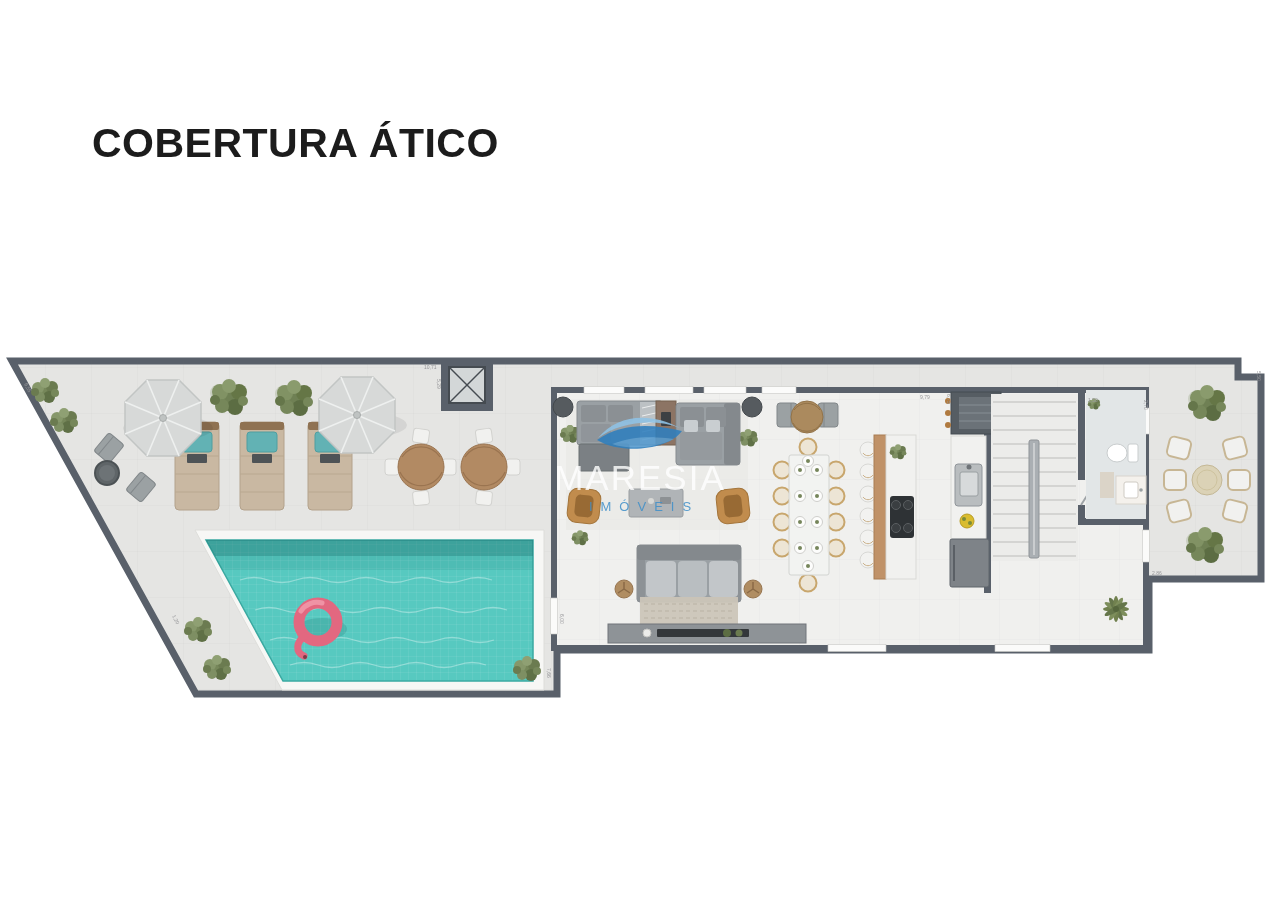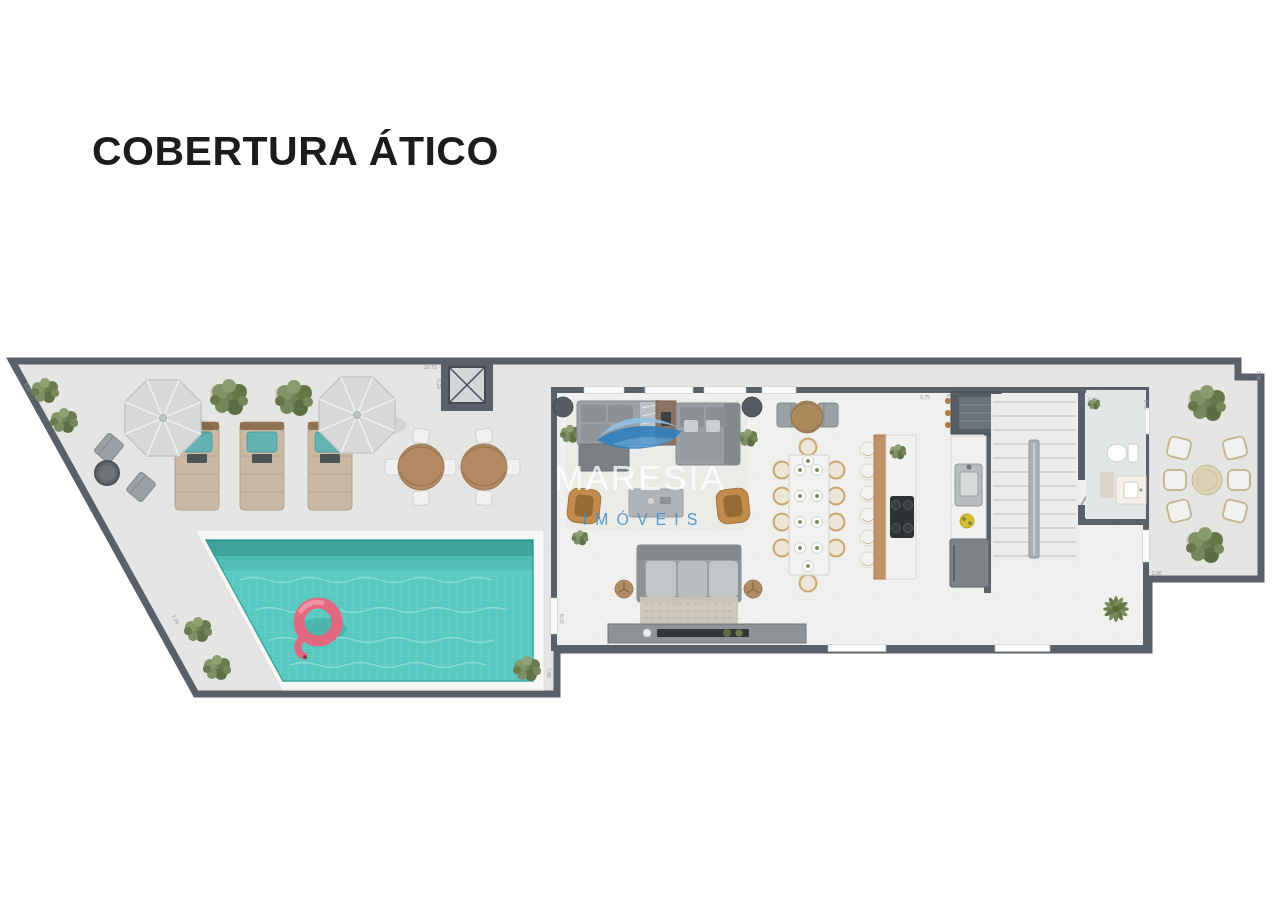--- a/index.html
+++ b/index.html
@@ -1,27 +1,27 @@
 <!DOCTYPE html>
 <html style="--title: #1c1c1c; --wall: #59606a; --deck: #e5e5e3; --indoor: #f0f0ee; --pool: #57c9c0; --coping: #f7f7f5; --umbrella: #d7d9d8; --lounger: #c9b8a2; --pillow: #62b2b4; --wood: #b28a63; --sofa: #9aa0a4; --sofa_dark: #84898d; --armchair: #c18c4d; --chair: #f1f1ef; --green: #76875a; --pink: #e26880; --wmblue: #3f8fc9; --dim: #97979a; --marble: #f1f1ef; --fridge: #7e8388; --rug: #cbc5b8;"><head>
 <meta charset="utf-8">
 <style>
   html,body{margin:0;padding:0;background:#ffffff;}
   body{width:1273px;height:900px;position:relative;overflow:hidden;
        font-family:"Liberation Sans","DejaVu Sans",sans-serif;}
-  .page-title{position:absolute;left:92px;top:128px;font-size:41px;font-weight:bold;
+  .page-title{position:absolute;left:92px;top:120px;font-size:41px;font-weight:bold;
        letter-spacing:.5px;color:var(--title,#1c1c1c);}
   .plan-svg{position:absolute;left:0;top:0;}
   .watermark{position:absolute;left:545px;top:408px;width:190px;text-align:center;
        pointer-events:none;}
   .wm-logo{display:block;margin:0 auto;opacity:.88;}
   .wm-brand{color:rgba(255,255,255,.8);font-weight:normal;font-size:35px;line-height:1;
        letter-spacing:2px;margin-top:2px;}
-  .wm-sub{color:var(--wmblue,#3f8fc9);opacity:.85;font-size:16px;letter-spacing:8px;
-       margin-top:16px;padding-left:8px;}
+  .wm-sub{color:var(--wmblue,#3f8fc9);opacity:.85;font-size:13px;letter-spacing:8px;
+       margin-top:4px;padding-left:8px;}
   .dim{font-size:5px;fill:var(--dim,#97979a);}
 </style>
 </head>
 <body>
 
 <div class="page-title">COBERTURA ÁTICO</div>
 
 <svg class="plan-svg" width="1273" height="900" viewBox="0 0 1273 900">
   <defs>
     <pattern id="tiles" width="8" height="8" patternUnits="userSpaceOnUse">

